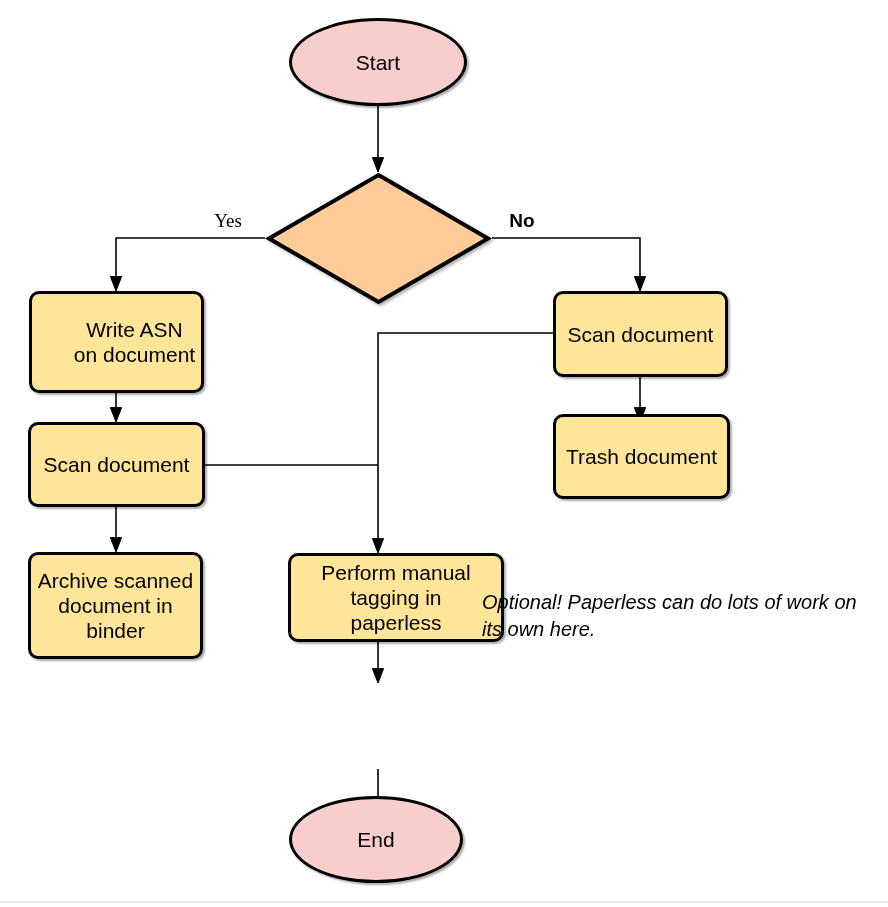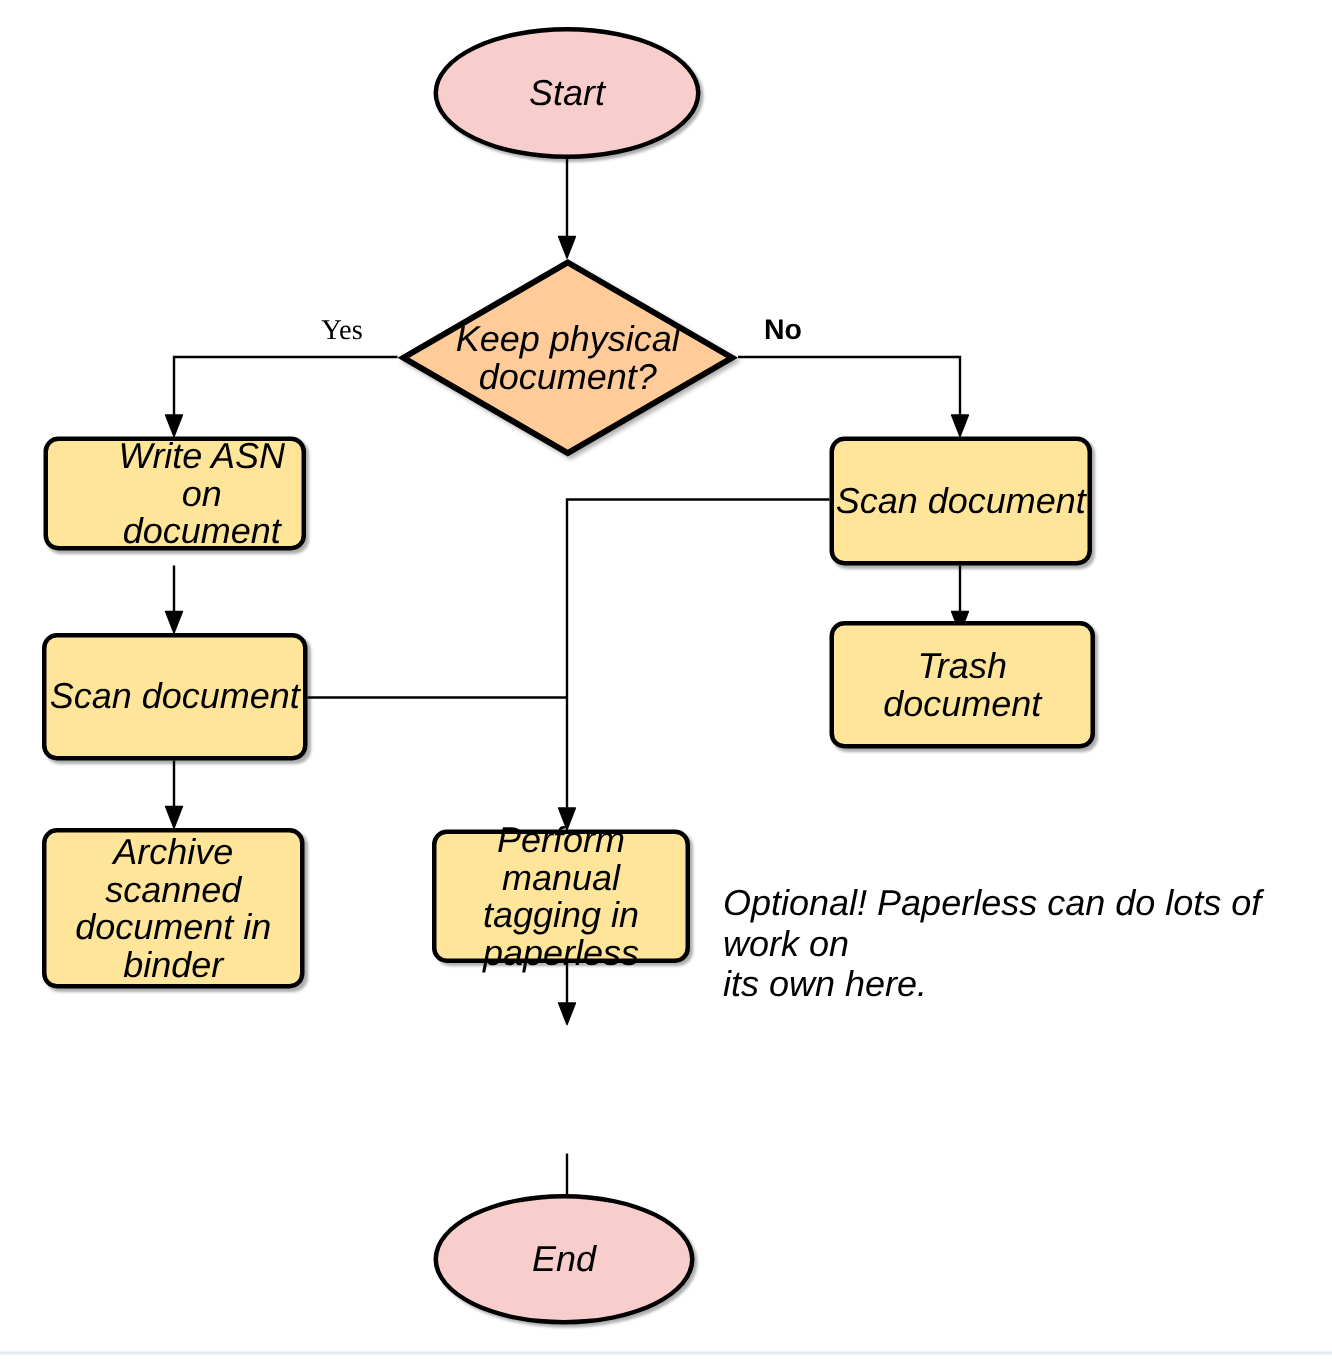--- a/index.html
+++ b/index.html
@@ -33,25 +33,24 @@
     stroke: #000000;
     stroke-width: 1;
     stroke-linejoin: round;
   }
   .node {
     position: absolute;
     display: flex;
     align-items: center;
     justify-content: center;
     text-align: center;
-    font-size: 24px;
+    font-size: 21px;
     line-height: 25px;
     white-space: pre-line;
     box-sizing: border-box;
-    font-style: italic;
   }
   .process {
     background: #FFE599;
     border: 3px solid #000000;
     border-radius: 10px;
     box-shadow: 2px 2px 2px rgba(0,0,0,0.32);
   }
   .terminal {
     background: #F8CECC;
     border: 3px solid #000000;
@@ -85,21 +84,21 @@
     position: absolute;
     font-size: 19px;
     line-height: 19px;
     text-align: center;
   }
   .note {
     position: absolute;
     left: 482px;
     top: 589px;
     width: 400px;
-    font-size: 24px;
+    font-size: 20px;
     line-height: 27px;
     font-style: italic;
     white-space: pre-line;
   }
   .bottom-divider {
     position: absolute;
     left: 0;
     top: 901px;
     width: 888px;
     height: 1.5px;
@@ -144,25 +143,23 @@
   </svg>
 
   <div class="node terminal" style="left:289px; top:18px; width:178px; height:88px;">
     <span class="label">Start</span>
   </div>
 
   <div class="node decision" style="left:265px; top:172px; width:227px; height:133px;">
     <svg viewBox="0 0 227 133" xmlns="http://www.w3.org/2000/svg">
       <polygon points="113.5,3 223,66.5 113.5,130 4,66.5"></polygon>
     </svg>
-    <span class="label">Keep physical
-document?</span>
   </div>
 
-  <div class="node process" style="left:29px; top:291px; width:175px; height:76px;padding-left:36px;">
+  <div class="node process" style="left:29px; top:291px; width:175px; height:102px;padding-left:36px;">
     <span class="label">Write ASN
 on document</span>
   </div>
 
   <div class="node process" style="left:28px; top:422px; width:177px; height:85px;">
     <span class="label">Scan document</span>
   </div>
 
   <div class="node process" style="left:28px; top:552px; width:175px; height:107px;">
     <span class="label">Archive scanned
@@ -171,21 +168,21 @@
   </div>
 
   <div class="node process" style="left:553px; top:291px; width:175px; height:86px;">
     <span class="label">Scan document</span>
   </div>
 
   <div class="node process" style="left:553px; top:414px; width:177px; height:85px;">
     <span class="label">Trash document</span>
   </div>
 
-  <div class="node process" style="left:288px; top:553px; width:172px; height:89px;">
+  <div class="node process" style="left:288px; top:553px; width:216px; height:89px;">
     <span class="label">Perform manual
 tagging in
 paperless</span>
   </div>
 
 
   <div class="node terminal" style="left:289px; top:796px; width:174px; height:87px;">
     <span class="label">End</span>
   </div>
 

